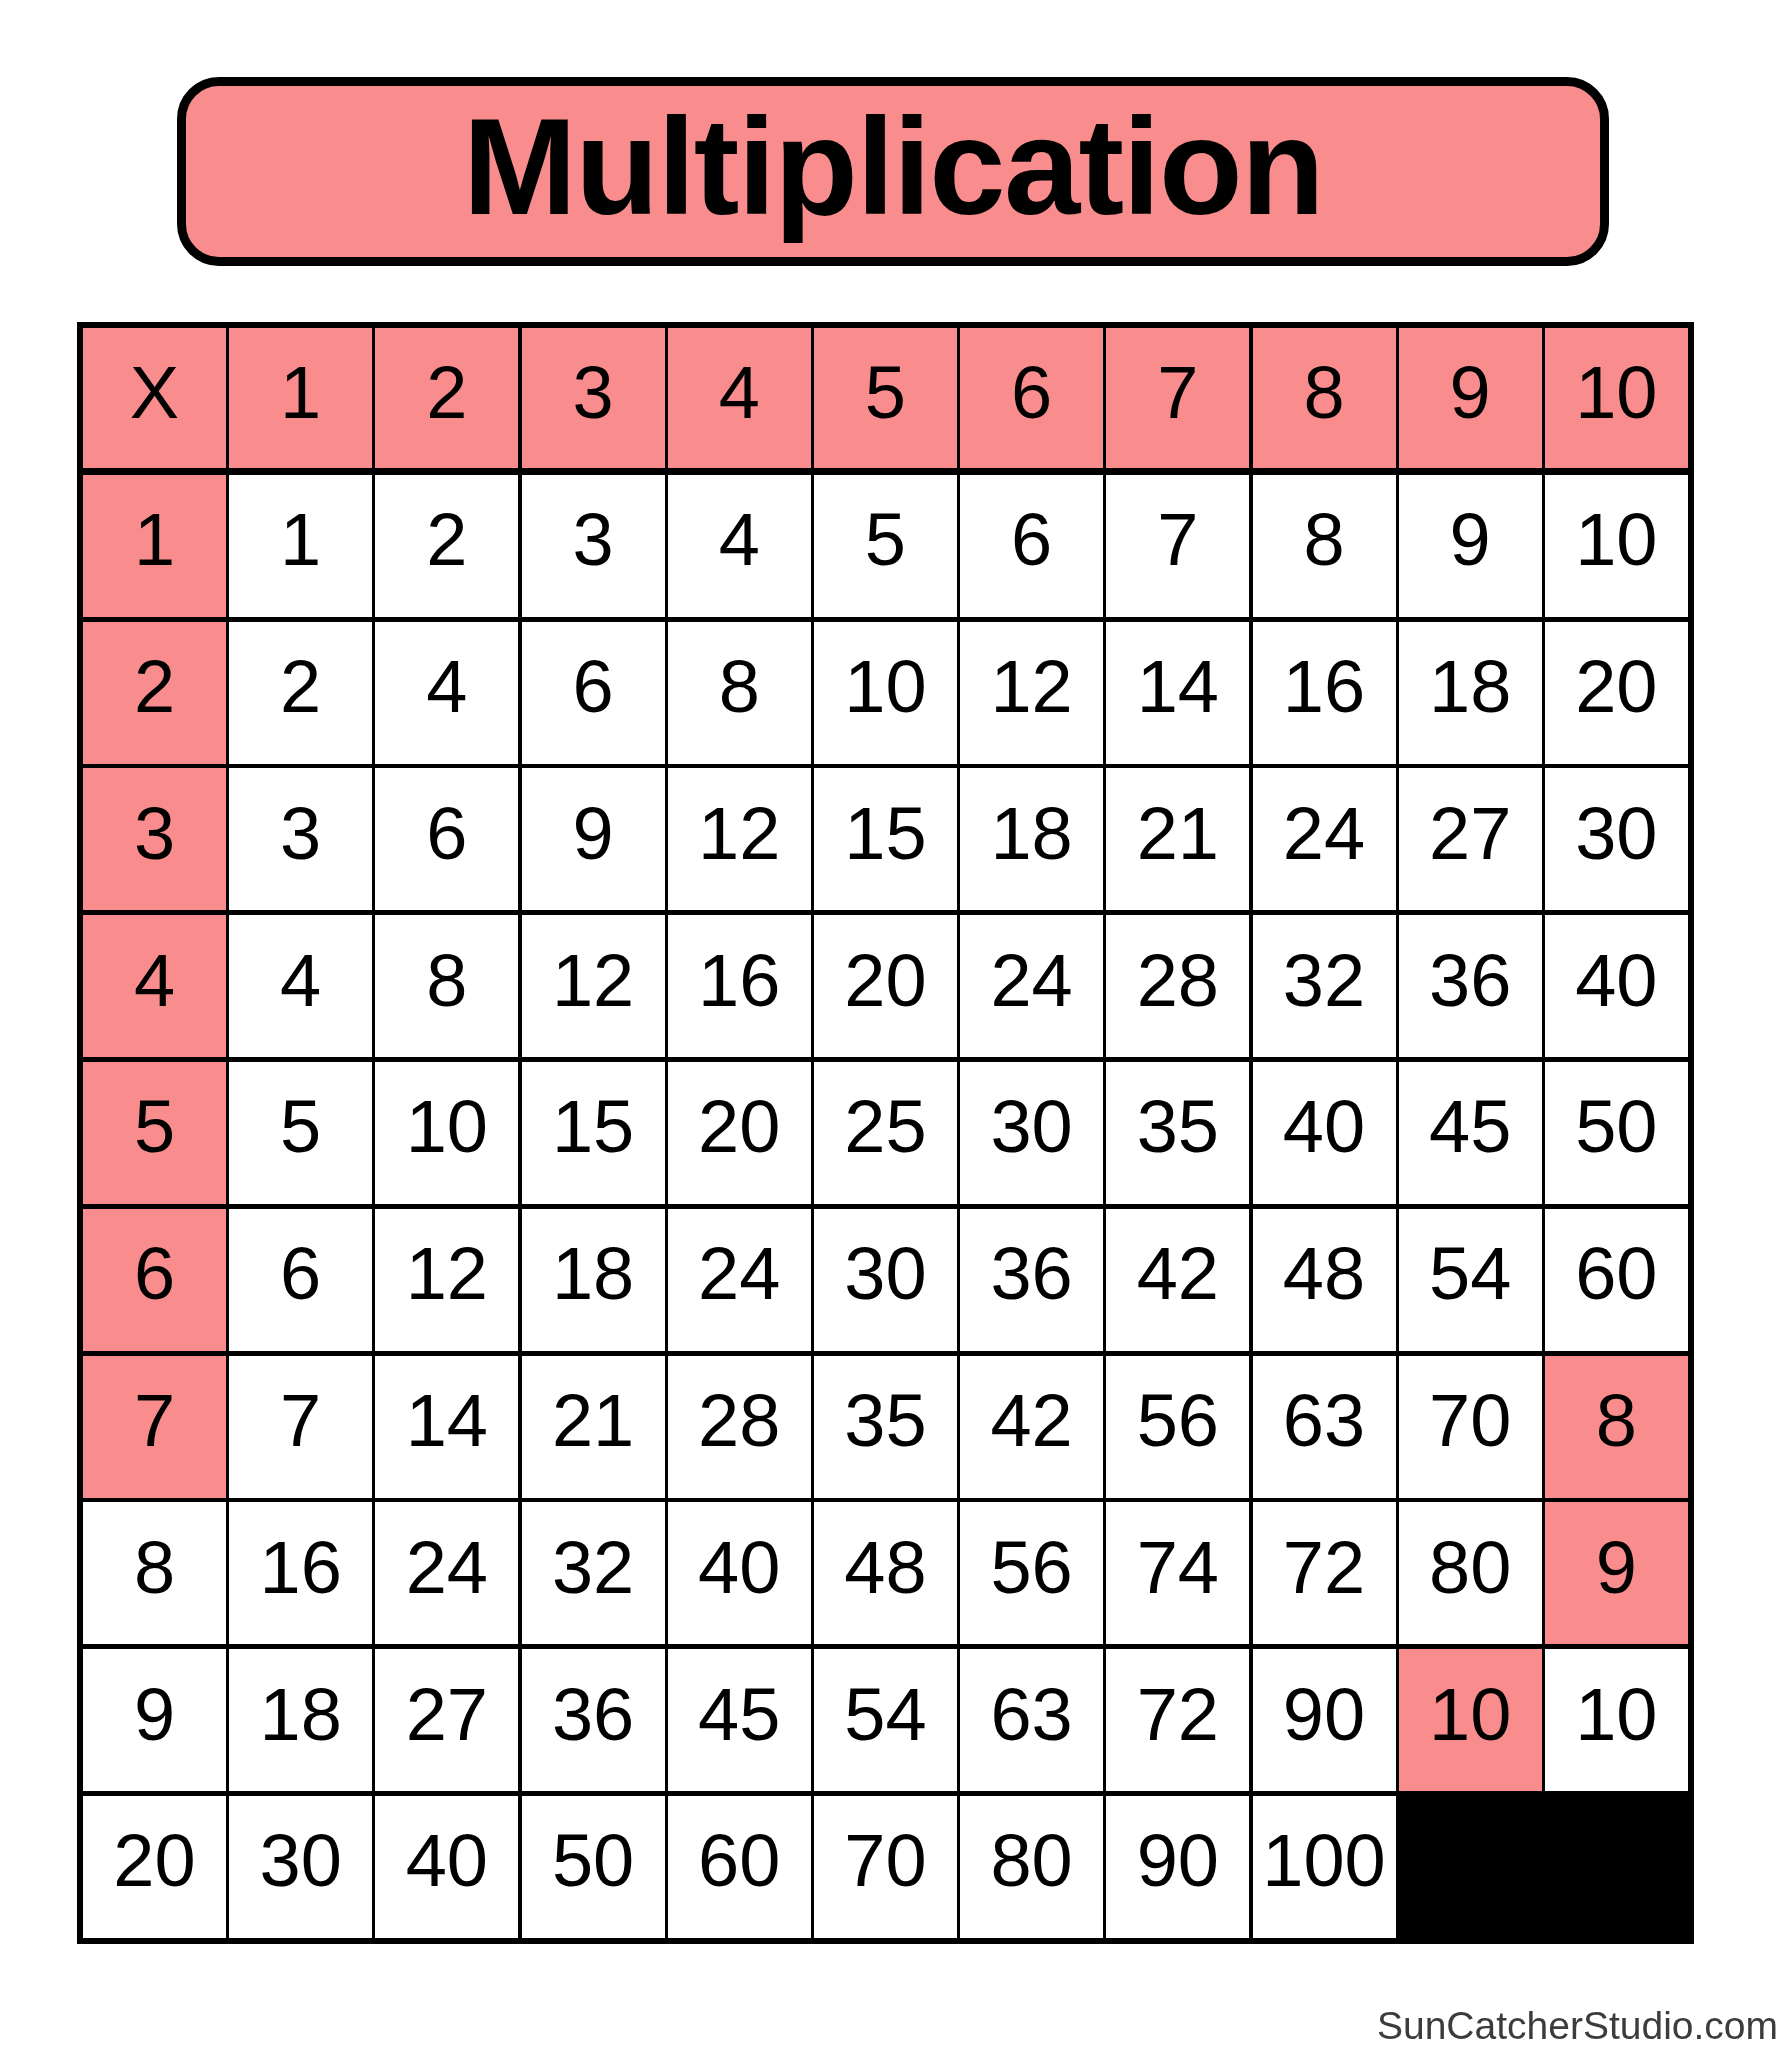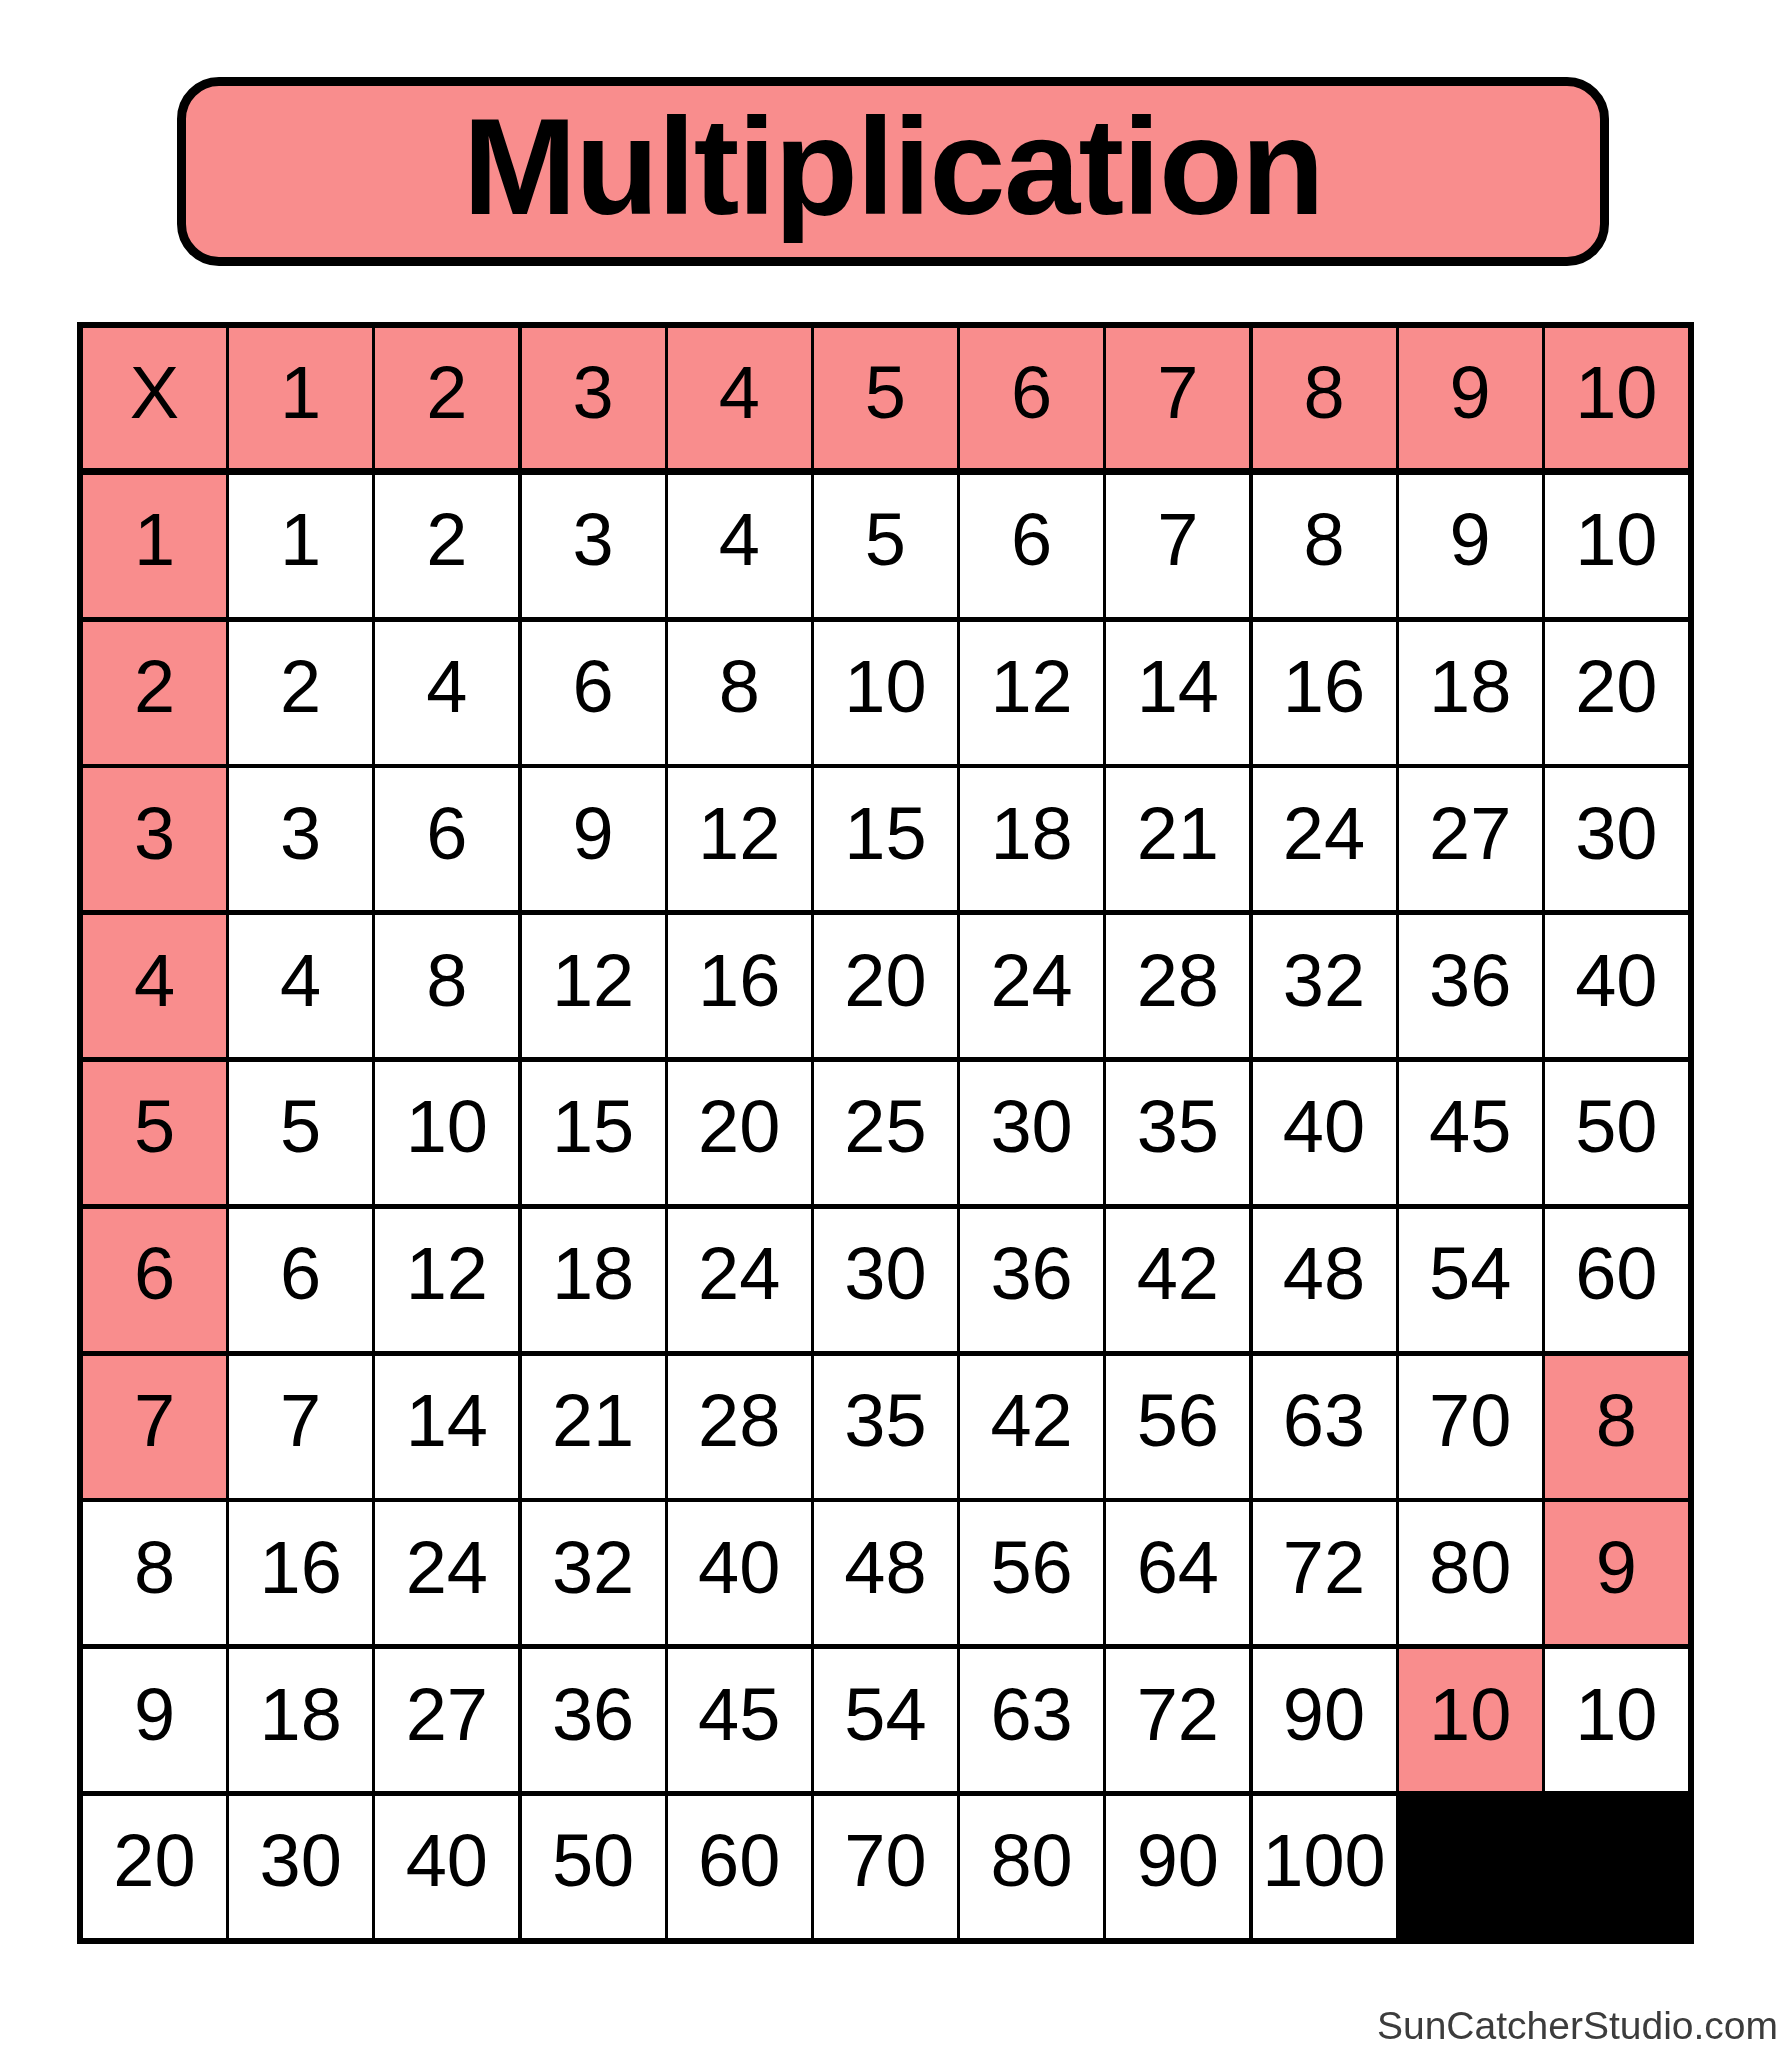--- a/index.html
+++ b/index.html
@@ -360,21 +360,21 @@
     <div class="cell">
       <span>40</span>
     </div>
     <div class="cell">
       <span>48</span>
     </div>
     <div class="cell">
       <span>56</span>
     </div>
     <div class="cell">
-      <span>64</span>
+      <span>74</span>
     </div>
     <div class="cell">
       <span>72</span>
     </div>
     <div class="cell">
       <span>80</span>
     </div>
     <div class="cell rowhead">
       <span>9</span>
     </div>

